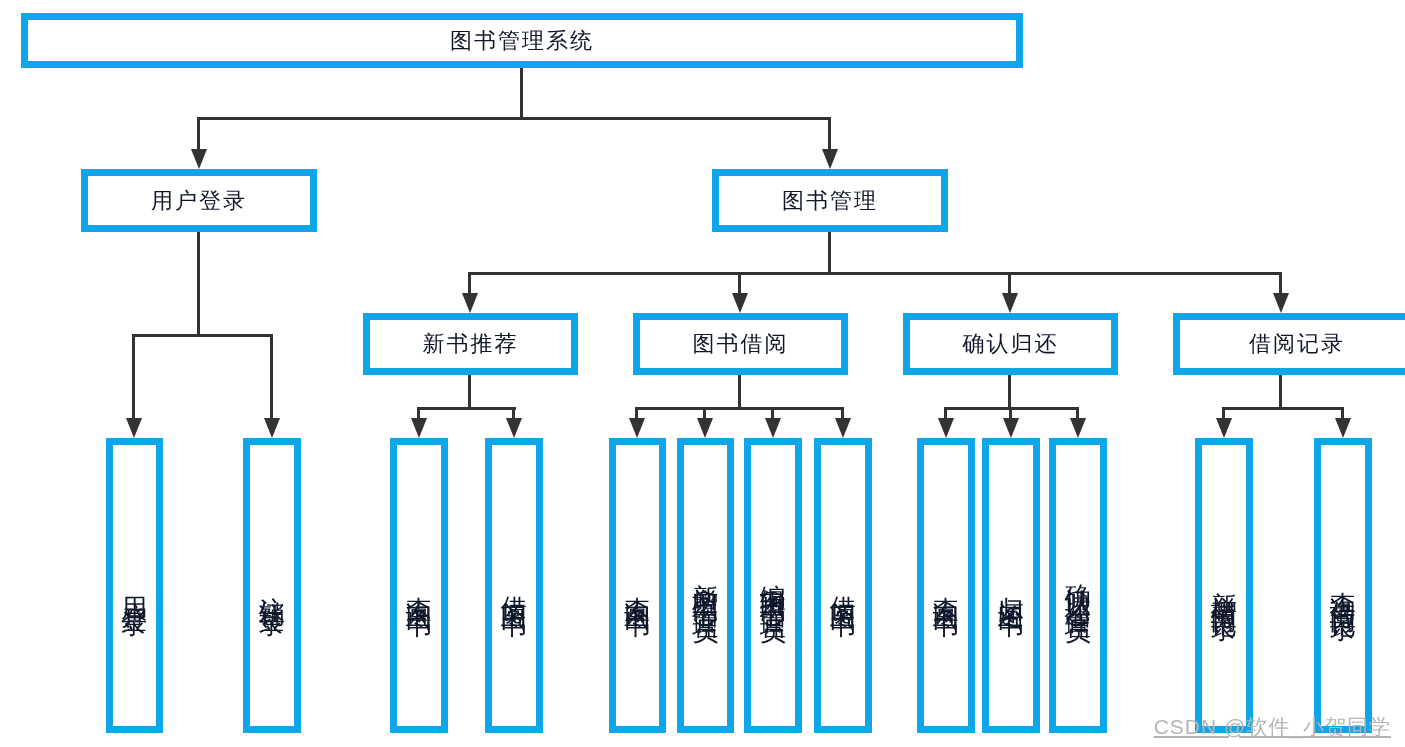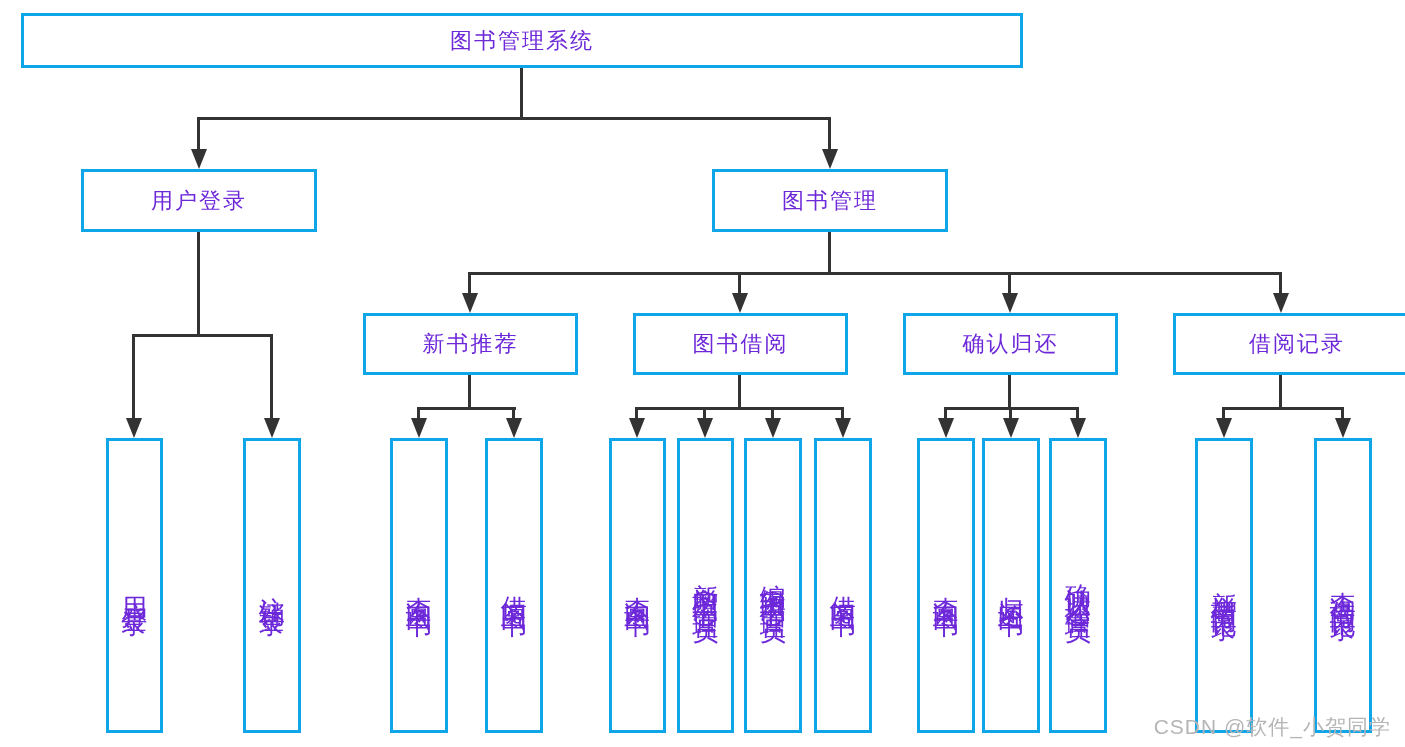--- a/index.html
+++ b/index.html
@@ -7,26 +7,26 @@
     position: relative;
     width: 1405px;
     height: 747px;
     background: #ffffff;
     font-family: "Liberation Sans", "DejaVu Sans", sans-serif;
     overflow: hidden;
   }
   .node {
     position: absolute;
     box-sizing: border-box;
-    border: 3px solid #0ea5e9;
+    border: 7px solid #0ea5e9;
     background: #ffffff;
     display: flex;
     align-items: center;
     justify-content: center;
-    color: #6d28d9;
+    color: #0f172a;
   }
   .hnode { font-size: 22px; letter-spacing: 2px; }
   .leaf span {
     writing-mode: vertical-rl;
     text-orientation: mixed;
     font-size: 26px;
     letter-spacing: 5px;
     line-height: 1.1;
     white-space: nowrap;
   }
@@ -41,20 +41,21 @@
     border-top: 20px solid #333333;
   }
   .watermark {
     position: absolute;
     right: 14px;
     bottom: 6px;
     font-size: 21px;
     color: #b5b5b5;
     letter-spacing: 1px;
     z-index: 5;
+    text-decoration: underline;
   }
 </style>
 </head>
 <body>
 
 <div class="canvas">
 
   <div class="node hnode" style="left:21px; top:13px; width:1002px; height:55px;">
     <span>图书管理系统</span>
   </div>

